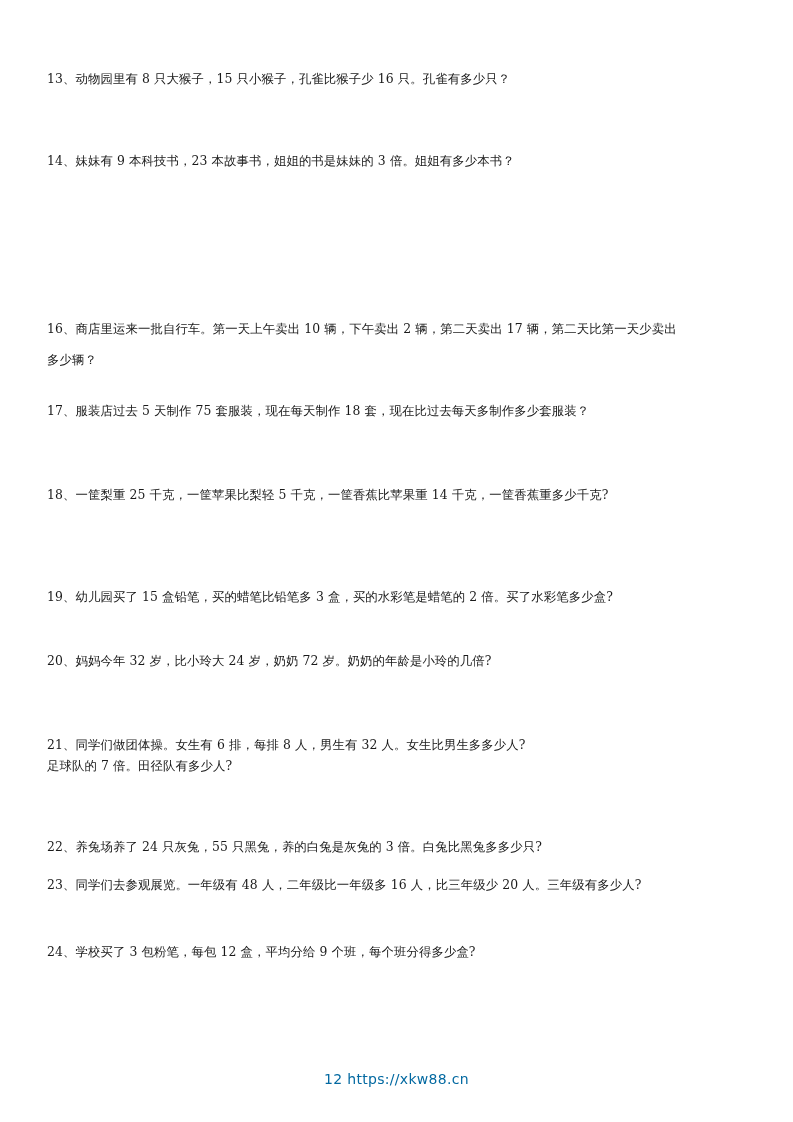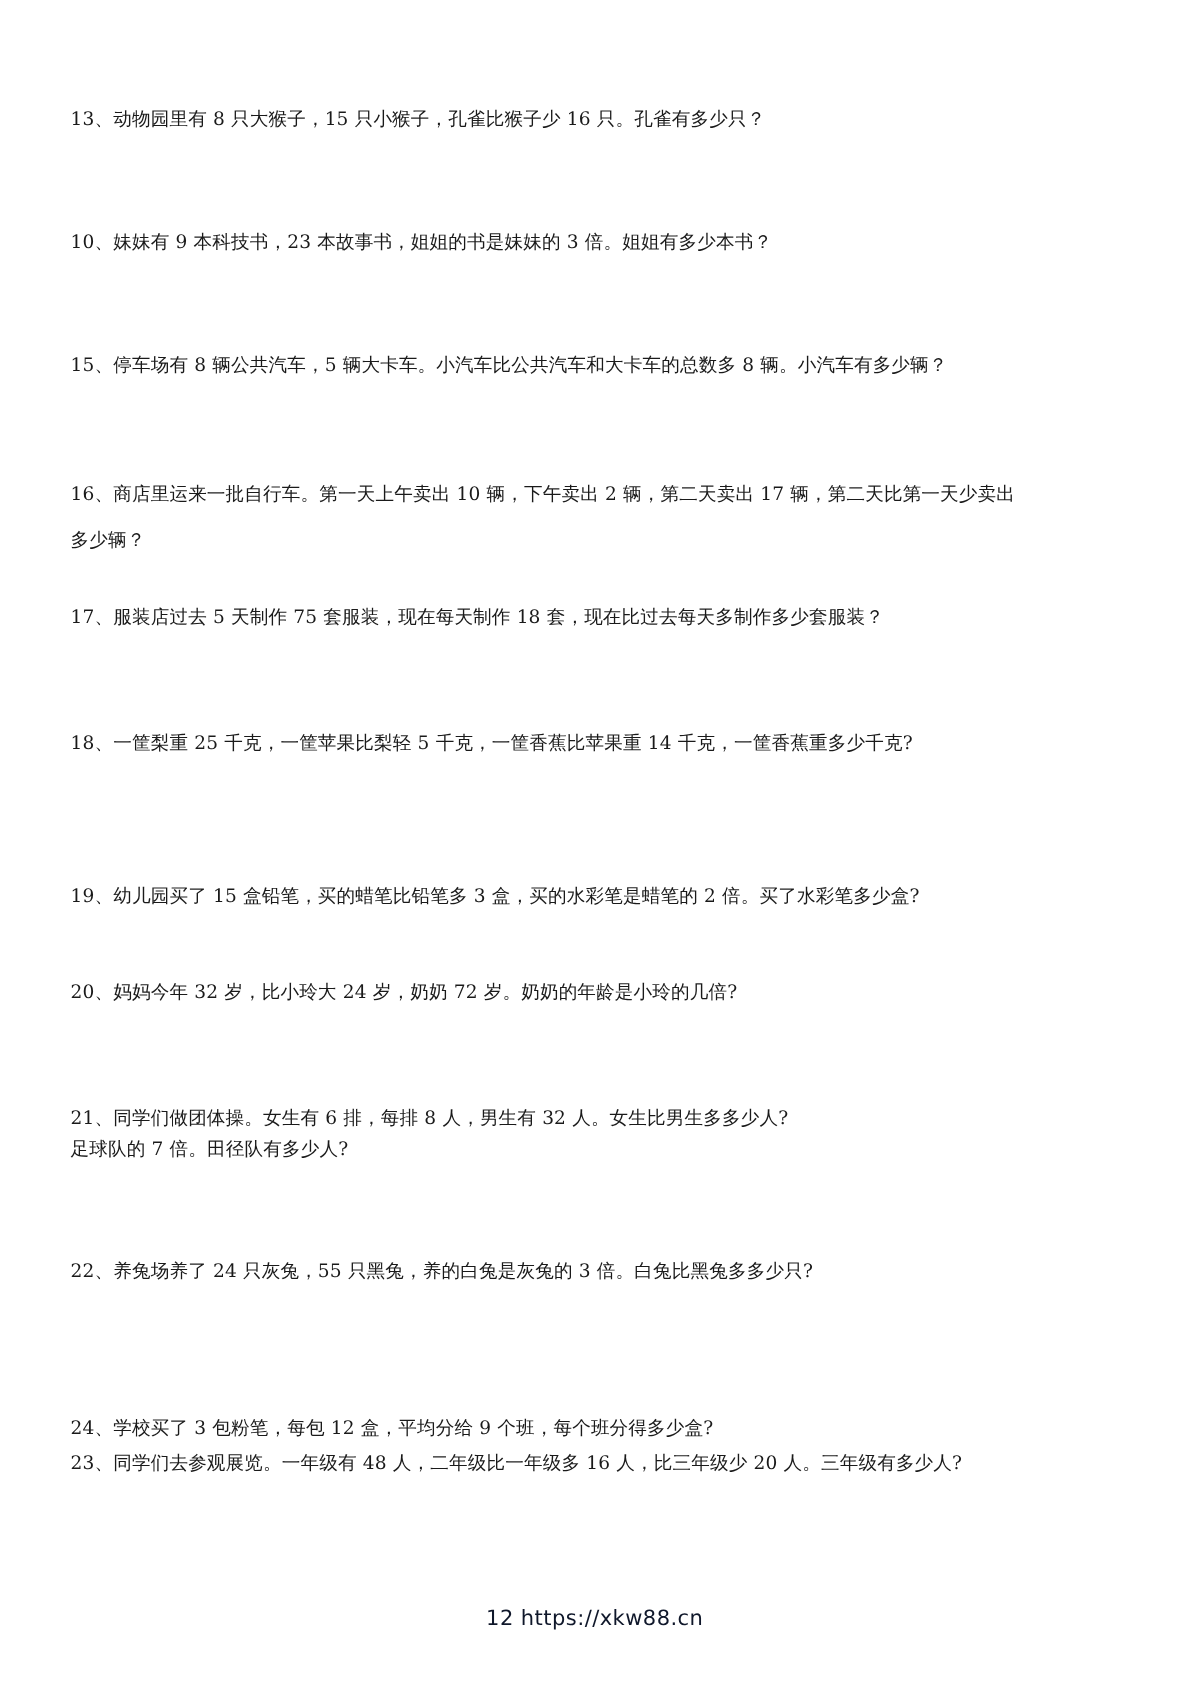--- a/index.html
+++ b/index.html
@@ -31,37 +31,36 @@
       letter-spacing: 0.1px;
     }
     .footer {
       position: absolute;
       left: 0;
       width: 793px;
       top: 1071px;
       text-align: center;
       font-family: "DejaVu Sans", "Liberation Sans", sans-serif;
       font-size: 14px;
-      color: #0f172a;
+      color: #0369a1;
       letter-spacing: 0.3px;
     }
   </style>
 </head>
 <body>
 
 <div class="page">
   <div class="line" style="top:70px">13、动物园里有 8 只大猴子，15 只小猴子，孔雀比猴子少 16 只。孔雀有多少只？</div>
-  <div class="line" style="top:152px">10、妹妹有 9 本科技书，23 本故事书，姐姐的书是妹妹的 3 倍。姐姐有多少本书？</div>
-  <div class="line" style="top:234px">15、停车场有 8 辆公共汽车，5 辆大卡车。小汽车比公共汽车和大卡车的总数多 8 辆。小汽车有多少辆？</div>
+  <div class="line" style="top:152px">14、妹妹有 9 本科技书，23 本故事书，姐姐的书是妹妹的 3 倍。姐姐有多少本书？</div>
   <div class="line" style="top:320px">16、商店里运来一批自行车。第一天上午卖出 10 辆，下午卖出 2 辆，第二天卖出 17 辆，第二天比第一天少卖出</div>
   <div class="line" style="top:351px">多少辆？</div>
   <div class="line" style="top:402px">17、服装店过去 5 天制作 75 套服装，现在每天制作 18 套，现在比过去每天多制作多少套服装？</div>
   <div class="line" style="top:486px">18、一筐梨重 25 千克，一筐苹果比梨轻 5 千克，一筐香蕉比苹果重 14 千克，一筐香蕉重多少千克?</div>
   <div class="line" style="top:588px">19、幼儿园买了 15 盒铅笔，买的蜡笔比铅笔多 3 盒，买的水彩笔是蜡笔的 2 倍。买了水彩笔多少盒?</div>
   <div class="line" style="top:652px">20、妈妈今年 32 岁，比小玲大 24 岁，奶奶 72 岁。奶奶的年龄是小玲的几倍?</div>
   <div class="line" style="top:736px">21、同学们做团体操。女生有 6 排，每排 8 人，男生有 32 人。女生比男生多多少人?</div>
   <div class="line" style="top:757px">足球队的 7 倍。田径队有多少人?</div>
   <div class="line" style="top:838px">22、养兔场养了 24 只灰兔，55 只黑兔，养的白兔是灰兔的 3 倍。白兔比黑兔多多少只?</div>
-  <div class="line" style="top:966px">23、同学们去参观展览。一年级有 48 人，二年级比一年级多 16 人，比三年级少 20 人。三年级有多少人?</div>
+  <div class="line" style="top:876px">23、同学们去参观展览。一年级有 48 人，二年级比一年级多 16 人，比三年级少 20 人。三年级有多少人?</div>
   <div class="line" style="top:943px">24、学校买了 3 包粉笔，每包 12 盒，平均分给 9 个班，每个班分得多少盒?</div>
 
   <div class="footer">12 https://xkw88.cn</div>
 </div>
 
 </body></html>

